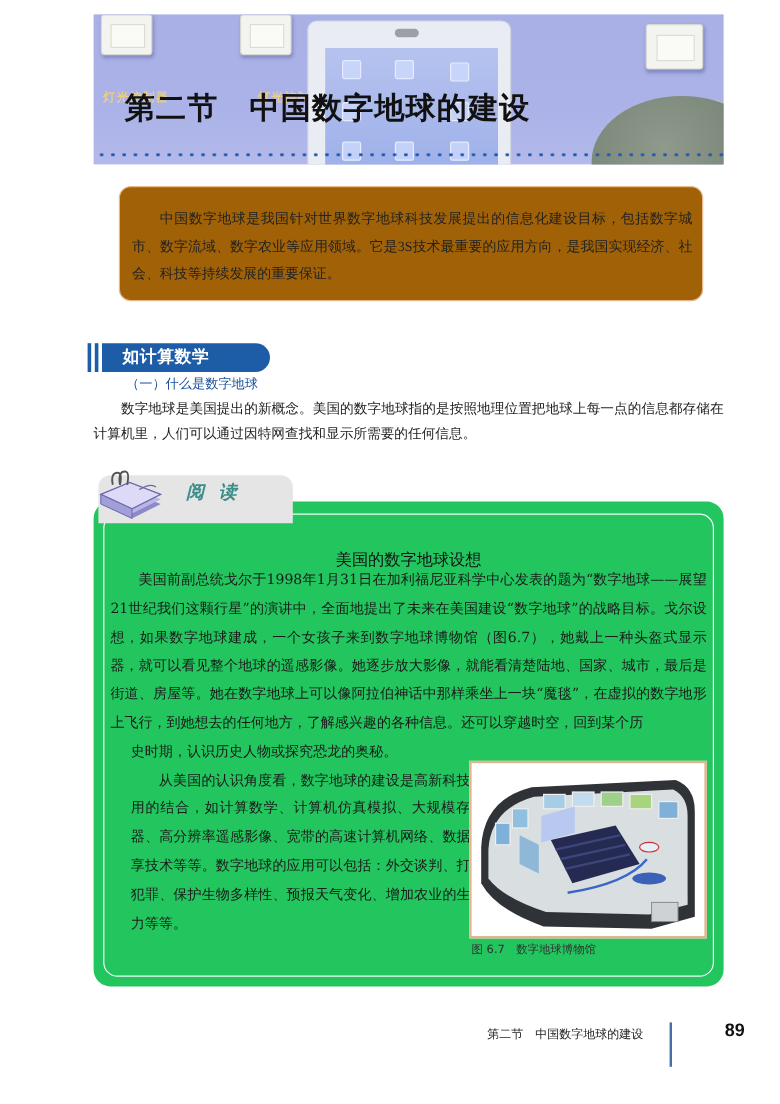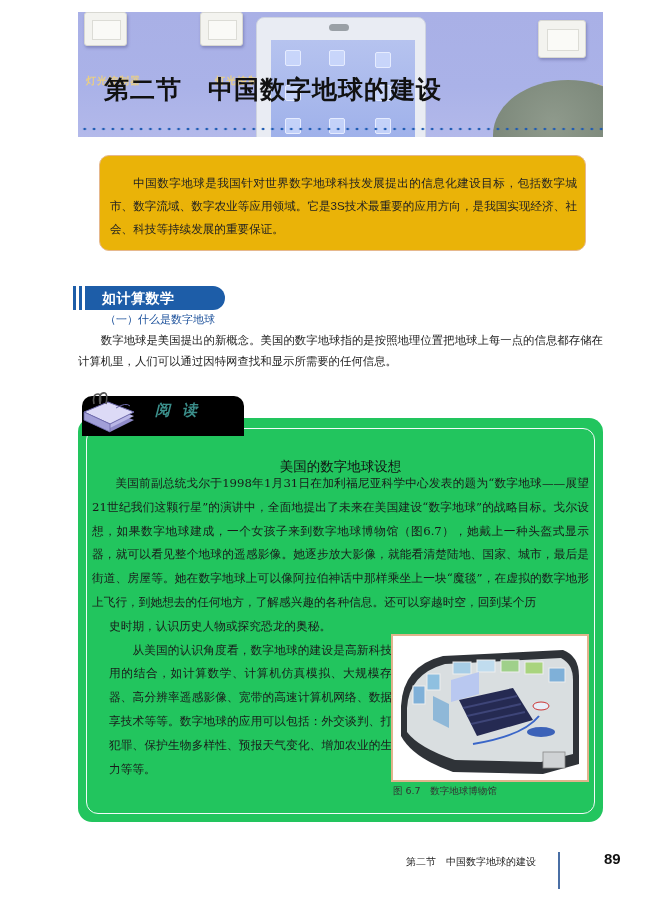--- a/index.html
+++ b/index.html
@@ -57,23 +57,23 @@
   }
   .banner .dots {
     position: absolute; left: 2px; right: 0; top: 115px; height: 4px;
     background-image: radial-gradient(circle, #1e5bb3 1.3px, transparent 1.6px);
     background-size: 9.4px 4px; background-repeat: repeat-x;
   }
 
   
   .summary {
     position: absolute; left: 99px; top: 155px; width: 487px; height: 96px;
-    background: #eab308; border: 1.5px solid #e6b88e; border-radius: 10px;
+    background: #a16207; border: 1.5px solid #e6b88e; border-radius: 10px;
     padding: 15px 8px 0 10px;
-    font-family: Liberation Sans, sans-serif; font-size: 11.6px; line-height: 23px;
+    font-family: Liberation Serif, serif; font-size: 11.6px; line-height: 23px;
     color: #222; text-align: justify;
   }
   .summary p { text-indent: 2em; }
 
   
   .sec-head { position: absolute; left: 73px; top: 286px; height: 24px; }
   .sec-head .bar { position: absolute; top: 0; width: 3px; height: 24px; background: #1d5da8; }
   .sec-head .b1 { left: 0; } .sec-head .b2 { left: 6px; }
   .sec-head .pill {
     position: absolute; left: 12px; top: 0; height: 24px; width: 140px;
@@ -88,21 +88,21 @@
   .body-para {
     position: absolute; left: 78px; top: 330px; width: 525px;
     font-family: "DejaVu Sans", "Liberation Sans", sans-serif; font-size: 11.4px; line-height: 21px; color: #222;
     text-align: justify;
   }
   .body-para p { text-indent: 2em; }
 
   
   .read-tab {
     position: absolute; left: 82px; top: 396px; width: 162px; height: 40px;
-    background: #000000; border-radius: 10px 10px 0 0;
+    background: #e5e5e5; border-radius: 10px 10px 0 0;
   }
   .read-tab .label {
     position: absolute; left: 73px; top: 5px; font-family: "DejaVu Sans", sans-serif; font-style: italic;
     font-weight: bold; font-size: 15px; color: #3b8e8a; letter-spacing: 12px;
   }
   .read-icon { position: absolute; left: 80px; top: 390px; width: 56px; height: 50px; }
   .read-box {
     position: absolute; left: 78px; top: 418px; width: 525px; height: 404px;
     background: #22c55e; border-radius: 14px;
   }

